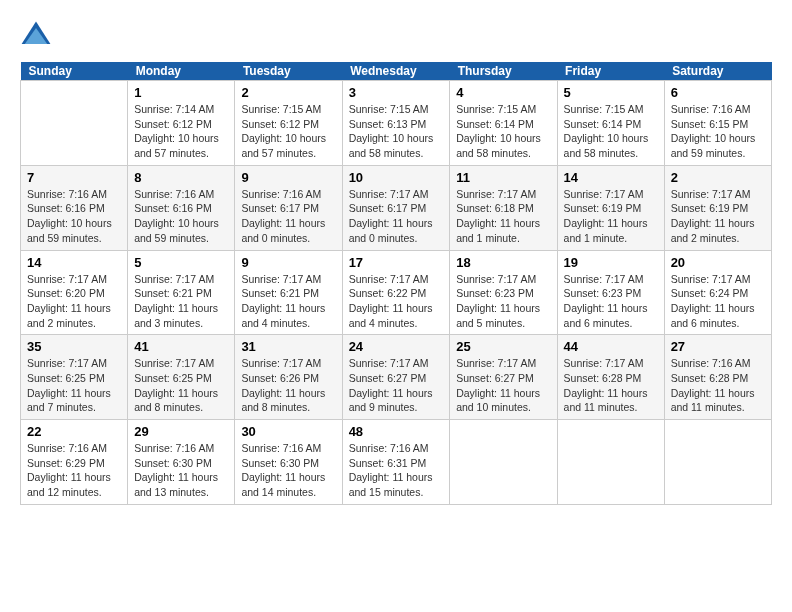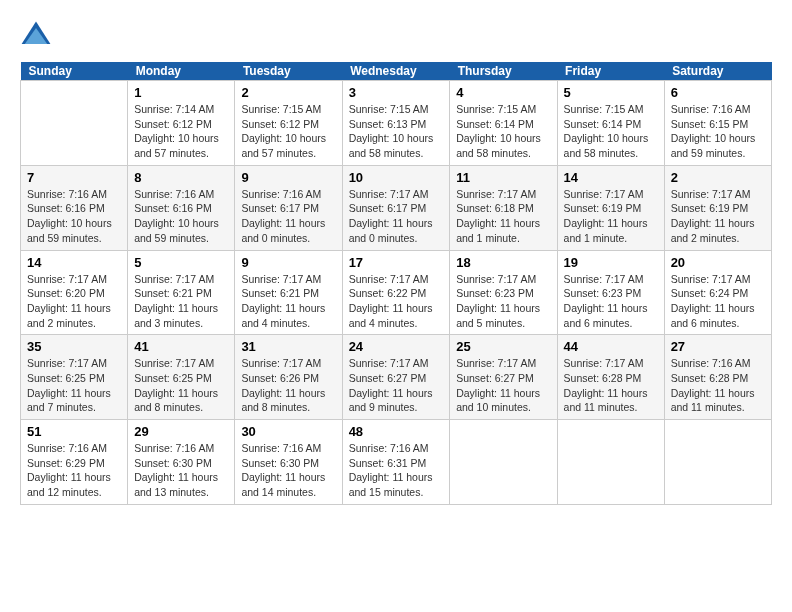--- a/index.html
+++ b/index.html
@@ -320,21 +320,21 @@
         <td>
           <span class="day-num">27</span>
           <div class="day-info" style="white-space: pre-line;">Sunrise: 7:16 AM
 Sunset: 6:28 PM
 Daylight: 11 hours
 and 11 minutes.</div>
         </td>
       </tr>
       <tr>
         <td>
-          <span class="day-num">51</span>
+          <span class="day-num">22</span>
           <div class="day-info" style="white-space: pre-line;">Sunrise: 7:16 AM
 Sunset: 6:29 PM
 Daylight: 11 hours
 and 12 minutes.</div>
         </td>
         <td>
           <span class="day-num">29</span>
           <div class="day-info" style="white-space: pre-line;">Sunrise: 7:16 AM
 Sunset: 6:30 PM
 Daylight: 11 hours

